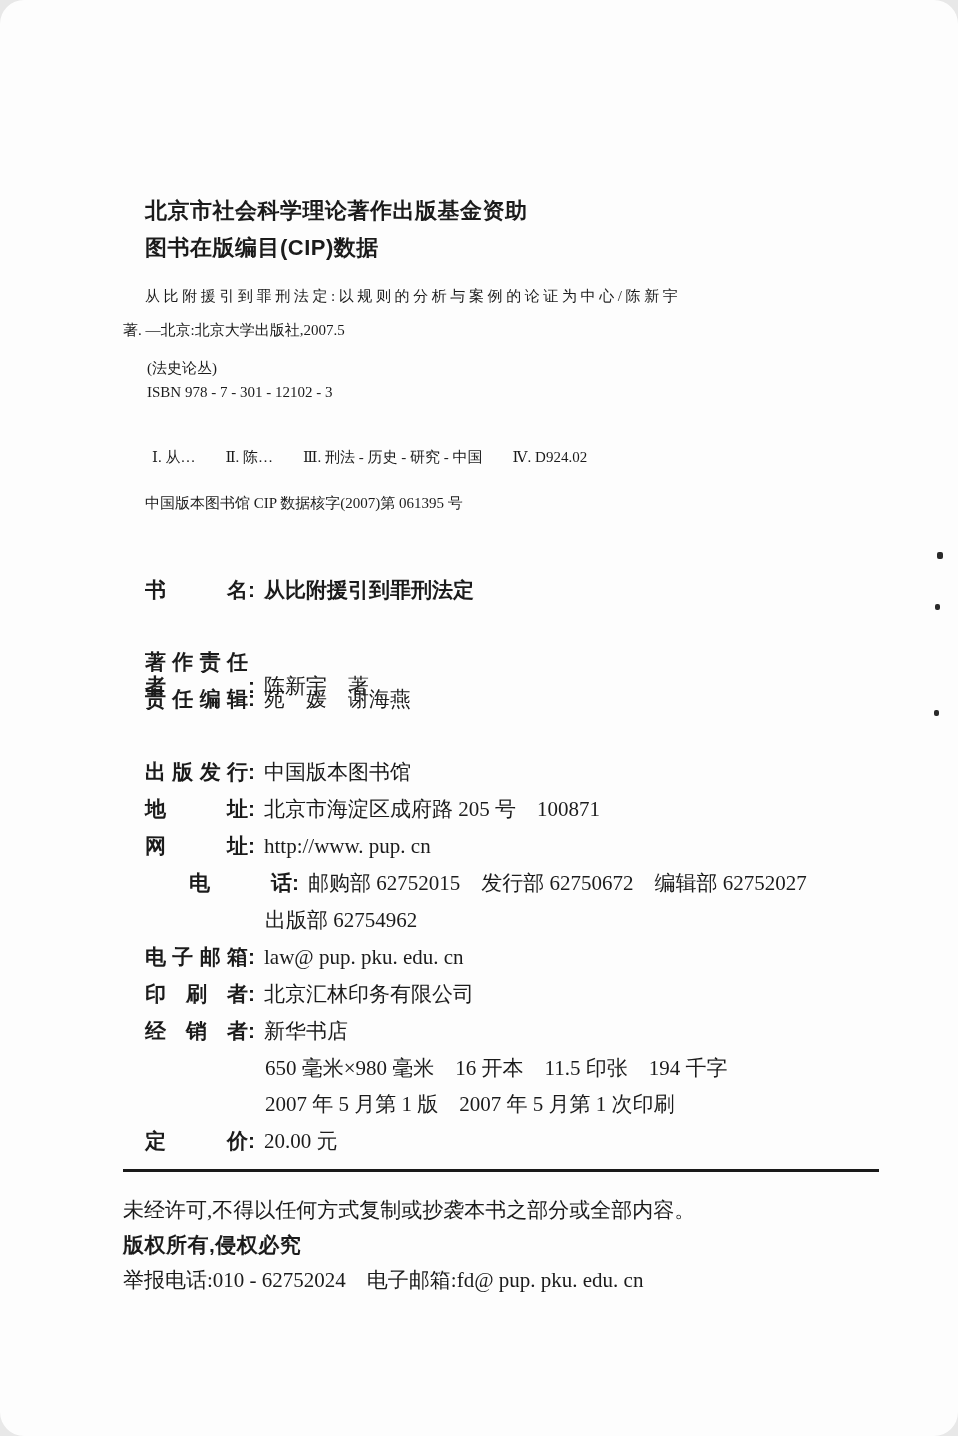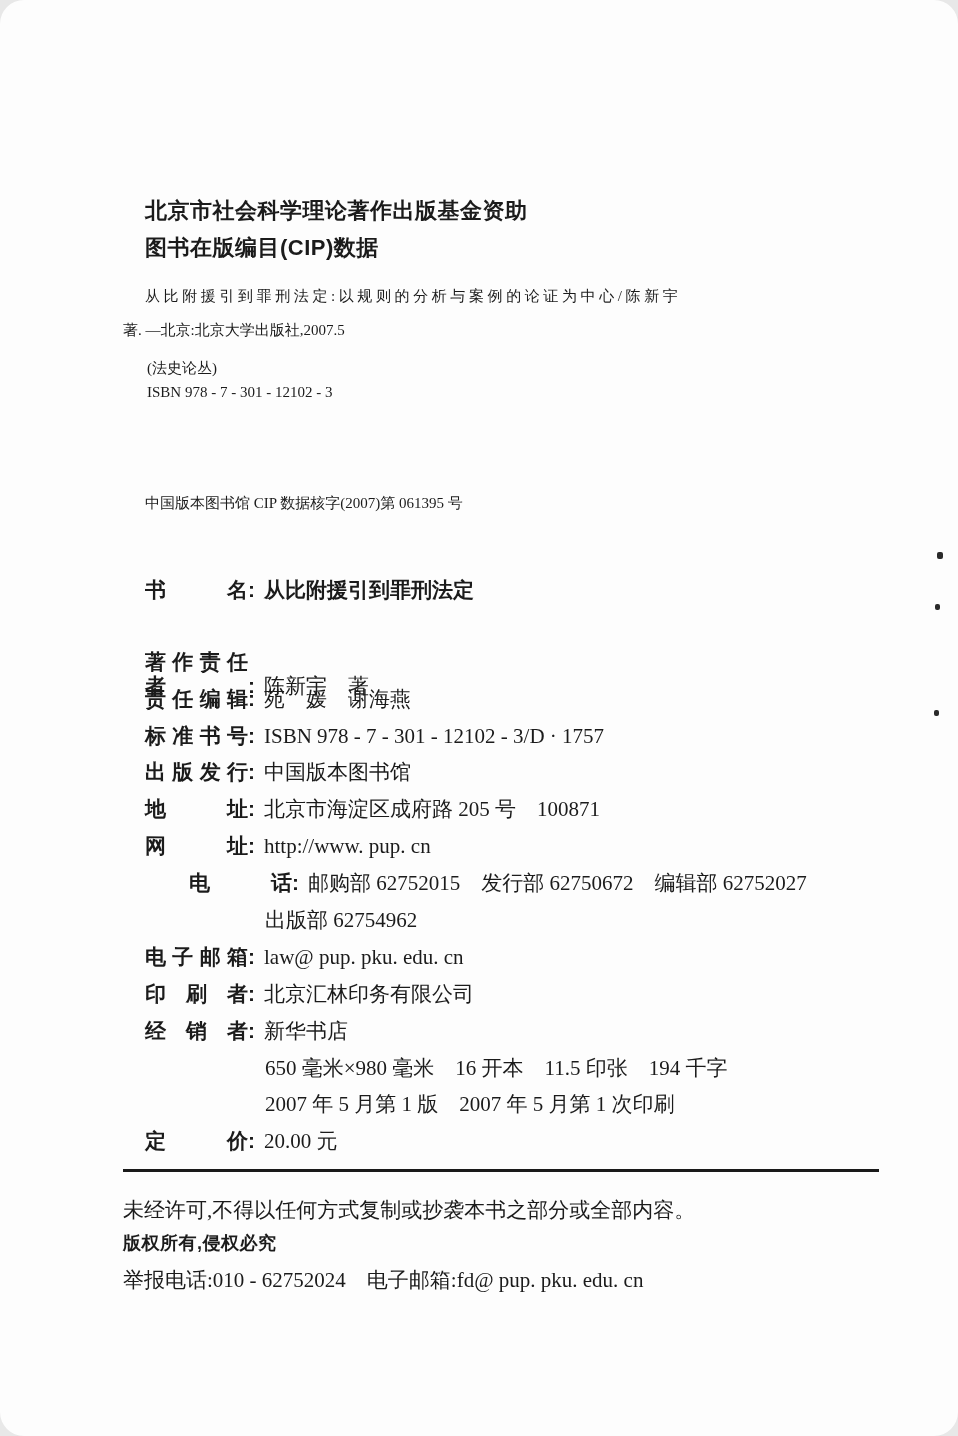--- a/index.html
+++ b/index.html
@@ -88,21 +88,21 @@
   #row-edition {top:1092px;}
   #row-price   {top:1129px;}
   
   .rule{
     position:absolute;
     top:1169px;left:123px;
     width:756px;height:3px;
     background:#1a1a1a;
   }
   #foot-notice {top:1198px;left:123px;font-size:21px;}
-  #foot-rights {top:1233px;left:123px;font-size:18px;}
+  #foot-rights {top:1233px;left:123px;font-size:21px;}
   #foot-report {top:1268px;left:123px;font-size:21px;}
   
   .speck{
     position:absolute;
     background:#2a2a2a;
     border-radius:2px;
   }
   .s1{top:552px;left:937px;width:6px;height:7px;}
   .s2{top:604px;left:935px;width:5px;height:6px;}
   .s3{top:710px;left:934px;width:5px;height:6px;}
@@ -111,37 +111,35 @@
 <body>
 
 <div class="page">
 
   <div class="line bold-sans" id="funding">北京市社会科学理论著作出版基金资助</div>
   <div class="line bold-sans" id="cip-heading">图书在版编目(CIP)数据</div>
   <div class="line" id="cip-l1">从比附援引到罪刑法定:以规则的分析与案例的论证为中心/陈新宇</div>
   <div class="line" id="cip-l2">著. —北京:北京大学出版社,2007.5</div>
   <div class="line" id="series">(法史论丛)</div>
   <div class="line" id="isbn">ISBN 978 - 7 - 301 - 12102 - 3</div>
+  <div class="line" id="class-line">Ⅰ. 从…　　Ⅱ. 陈…　　Ⅲ. 刑法 - 历史 - 研究 - 中国　　Ⅳ. D924.02</div>
   <div class="line" id="record">中国版本图书馆 CIP 数据核字(2007)第 061395 号</div>
 
   <div class="row bold-row" id="row-title">
     <span class="lbl">书名</span><span class="colon">:</span><span class="val">从比附援引到罪刑法定</span>
   </div>
 
   <div class="row" id="row-author">
     <span class="lbl">著作责任者</span><span class="colon">:</span><span class="val">陈新宇　著</span>
   </div>
 
   <div class="row" id="row-editor">
     <span class="lbl">责任编辑</span><span class="colon">:</span><span class="val">苑　媛　谢海燕</span>
   </div>
 
-  <div class="row" id="row-stdno">
-    <span class="lbl">标准书号</span><span class="colon">:</span><span class="val">ISBN 978 - 7 - 301 - 12102 - 3/D · 1757</span>
-  </div>
 
   <div class="row" id="row-pub">
     <span class="lbl">出版发行</span><span class="colon">:</span><span class="val">中国版本图书馆</span>
   </div>
 
   <div class="row" id="row-addr">
     <span class="lbl">地址</span><span class="colon">:</span><span class="val">北京市海淀区成府路 205 号　100871</span>
   </div>
 
   <div class="row" id="row-web">

